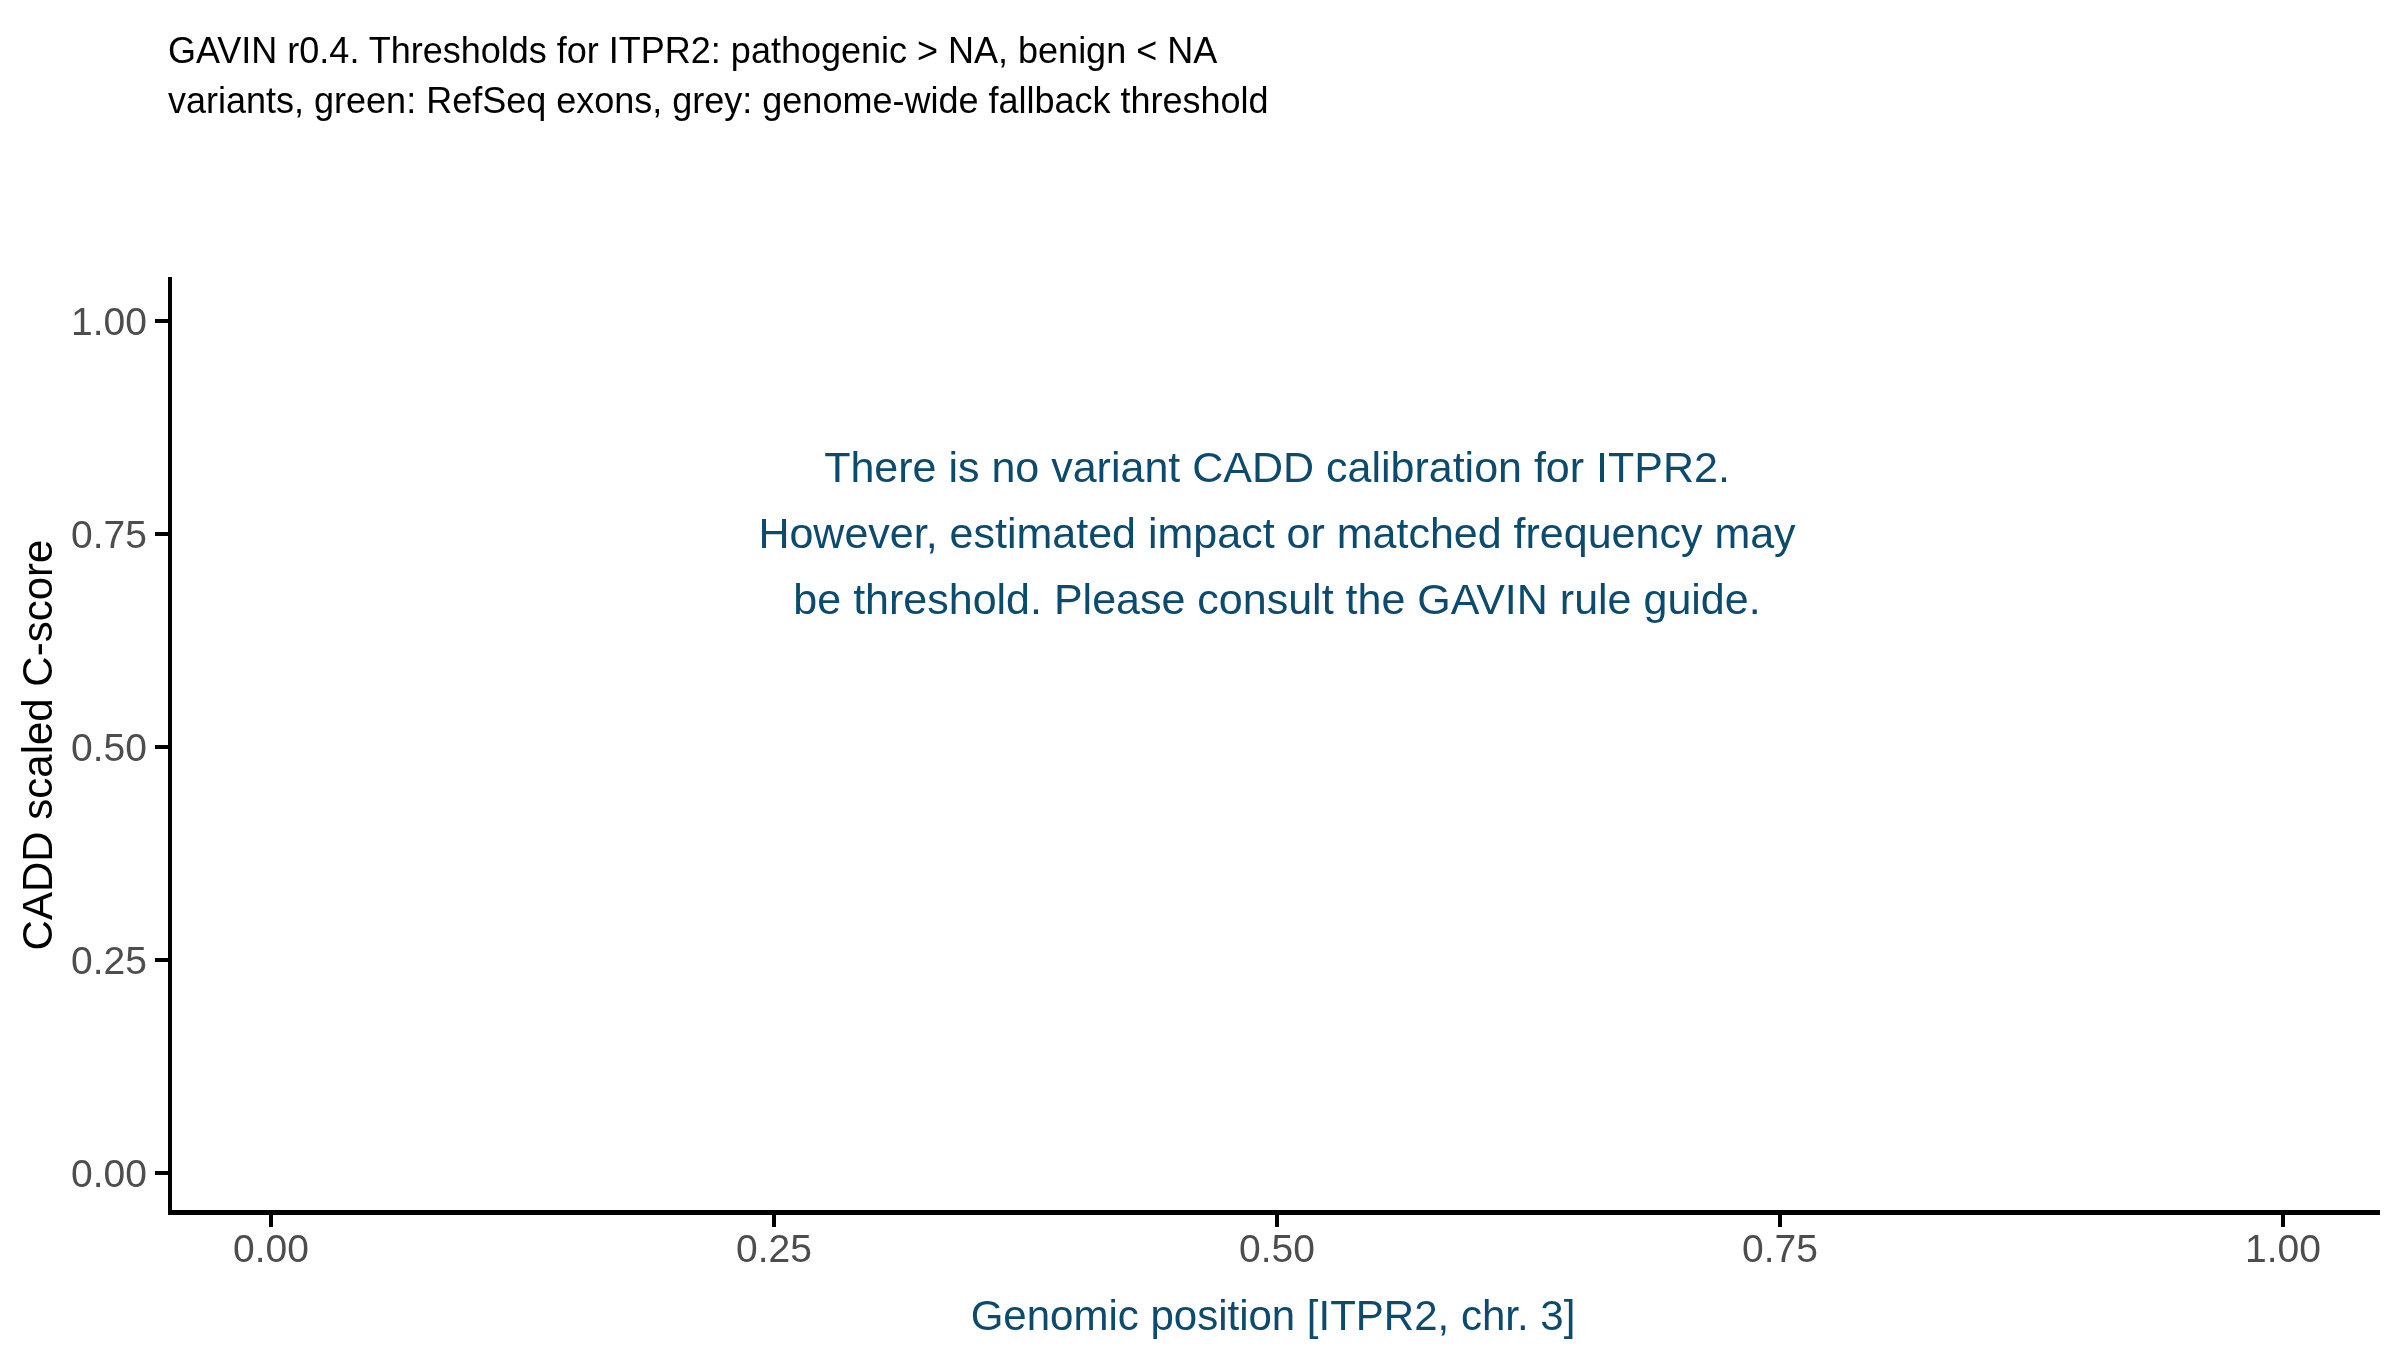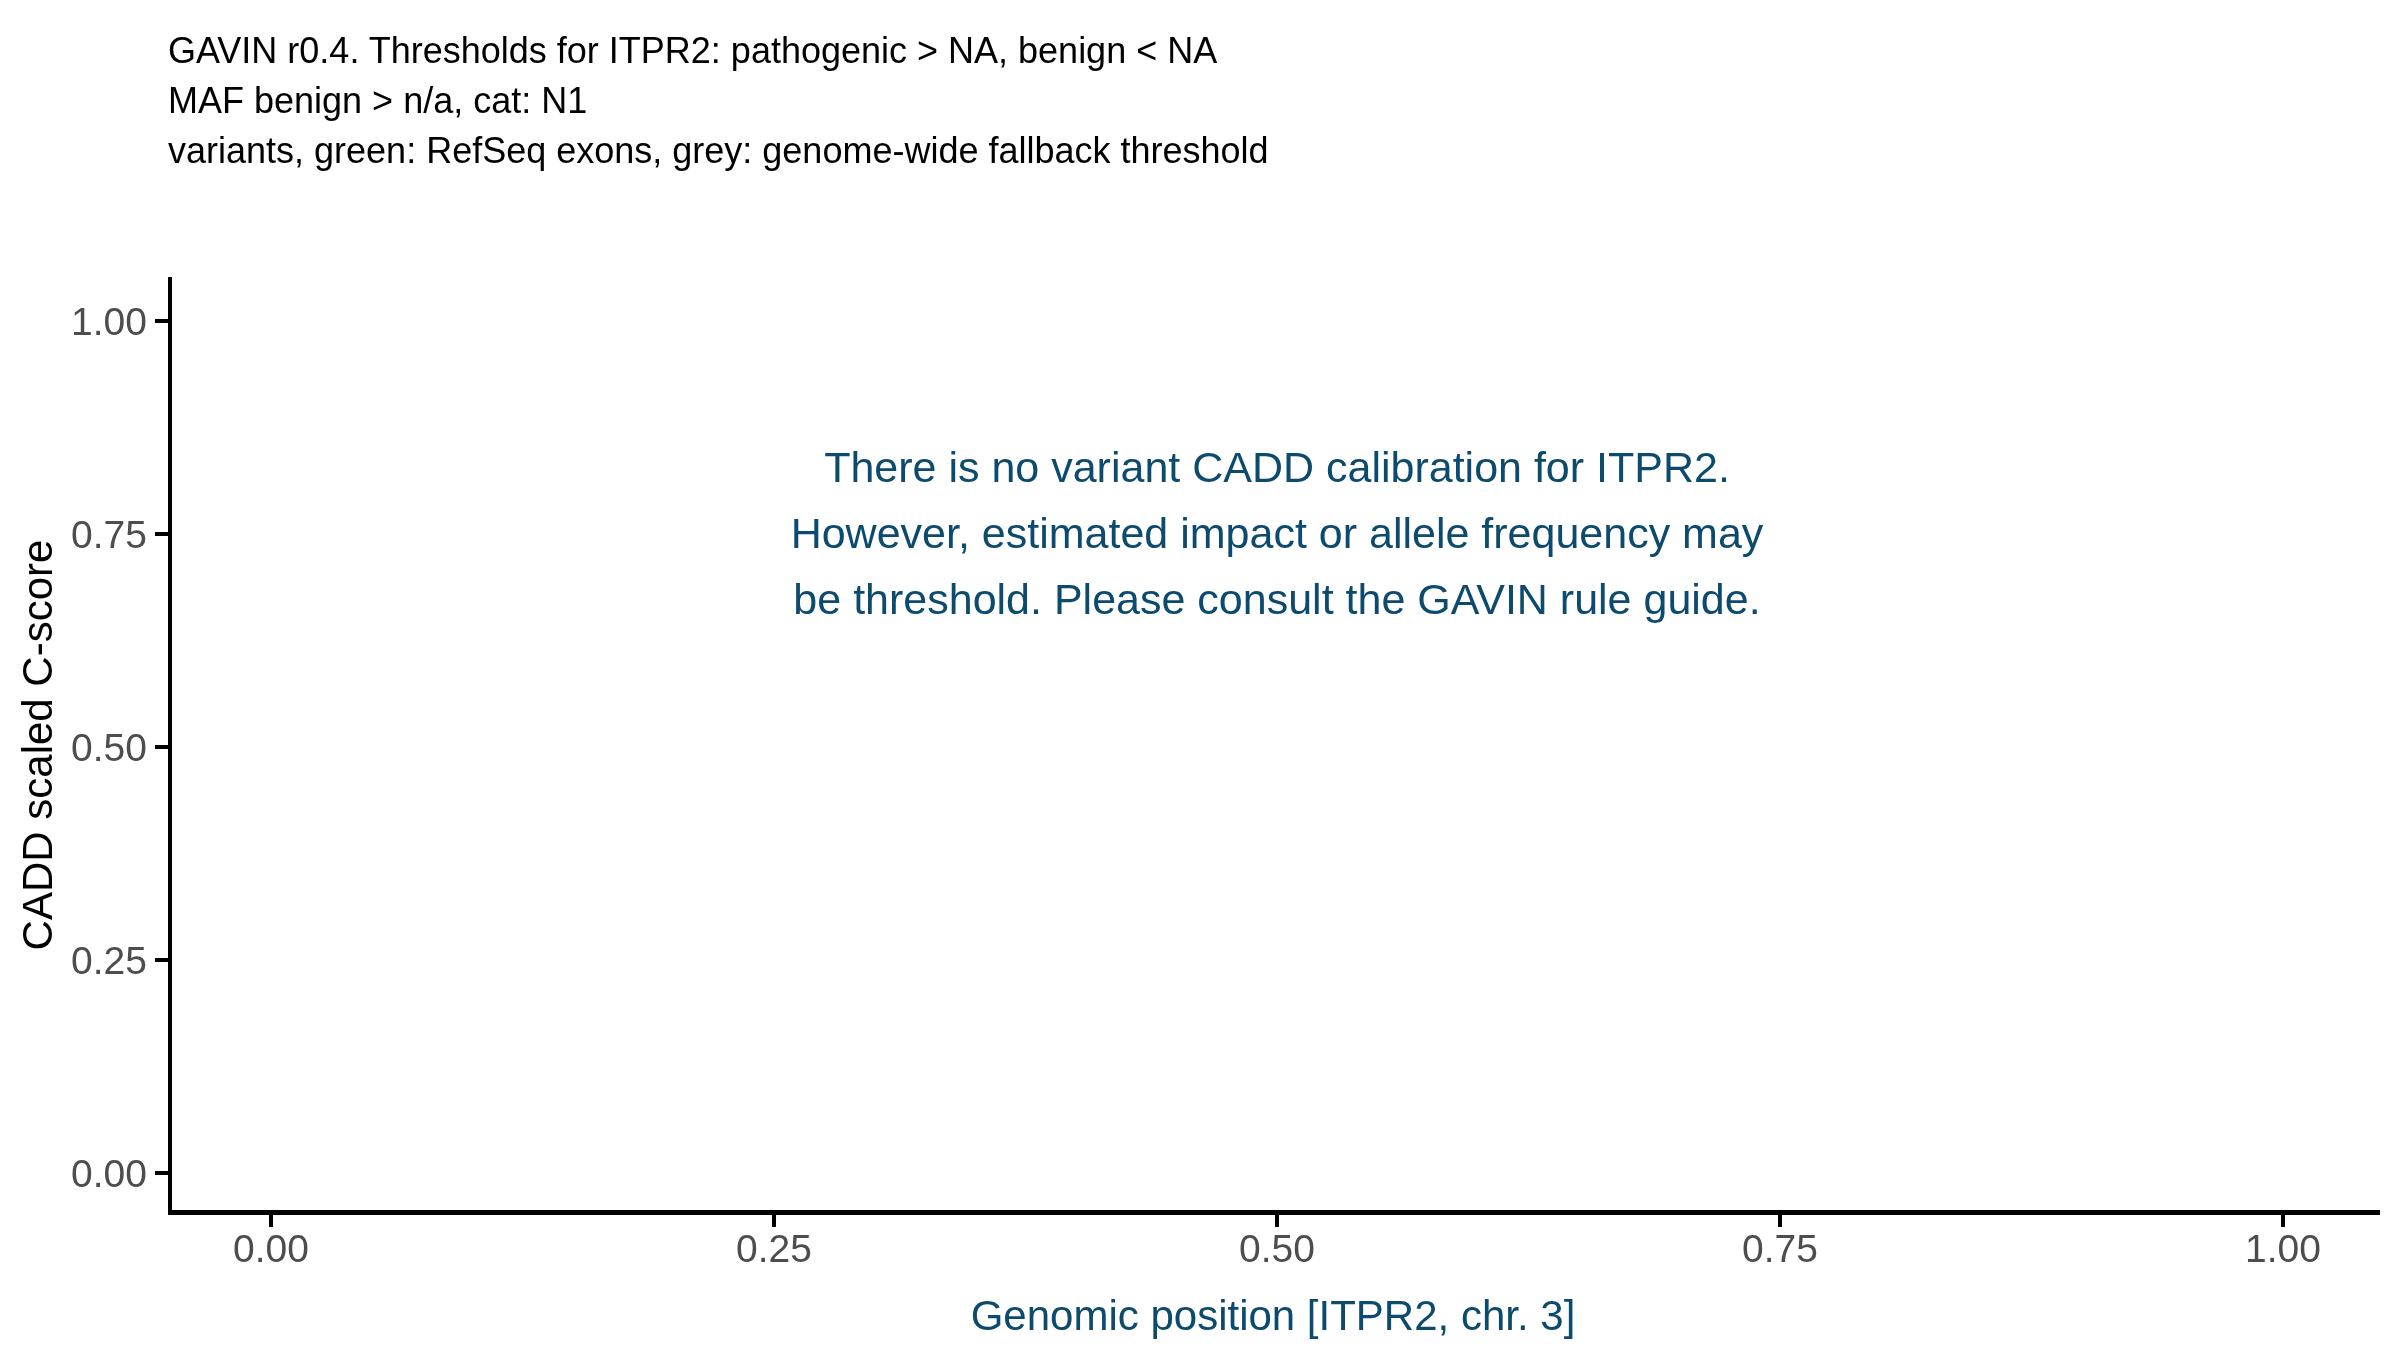--- a/index.html
+++ b/index.html
@@ -104,21 +104,20 @@
     white-space: nowrap;
   }
 </style>
 </head>
 <body>
 
 <div class="plot">
 
   <div class="title-block">
     <div>GAVIN r0.4. Thresholds for ITPR2: pathogenic &gt; NA, benign &lt; NA</div>
-    <div>MAF benign &gt; n/a, cat: N1</div>
     <div>variants, green: RefSeq exons, grey: genome-wide fallback threshold</div>
   </div>
 
   <div class="axis-line y-axis-line"></div>
   <div class="axis-line x-axis-line"></div>
 
   <div class="tick y-tick" style="top:319px"></div>
   <div class="tick y-tick" style="top:532px"></div>
   <div class="tick y-tick" style="top:745px"></div>
   <div class="tick y-tick" style="top:958px"></div>
@@ -140,17 +139,17 @@
   <div class="x-tick-label" style="left:774px">0.25</div>
   <div class="x-tick-label" style="left:1277px">0.50</div>
   <div class="x-tick-label" style="left:1780px">0.75</div>
   <div class="x-tick-label" style="left:2283px">1.00</div>
 
   <div class="y-axis-title">CADD scaled C-score</div>
   <div class="x-axis-title">Genomic position [ITPR2, chr. 3]</div>
 
   <div class="annotation-block">
     <div>There is no variant CADD calibration for ITPR2.</div>
-    <div>However, estimated impact or allele frequency may</div>
+    <div>However, estimated impact or matched frequency may</div>
     <div>be threshold. Please consult the GAVIN rule guide.</div>
   </div>
 
 </div>
 
 </body></html>

